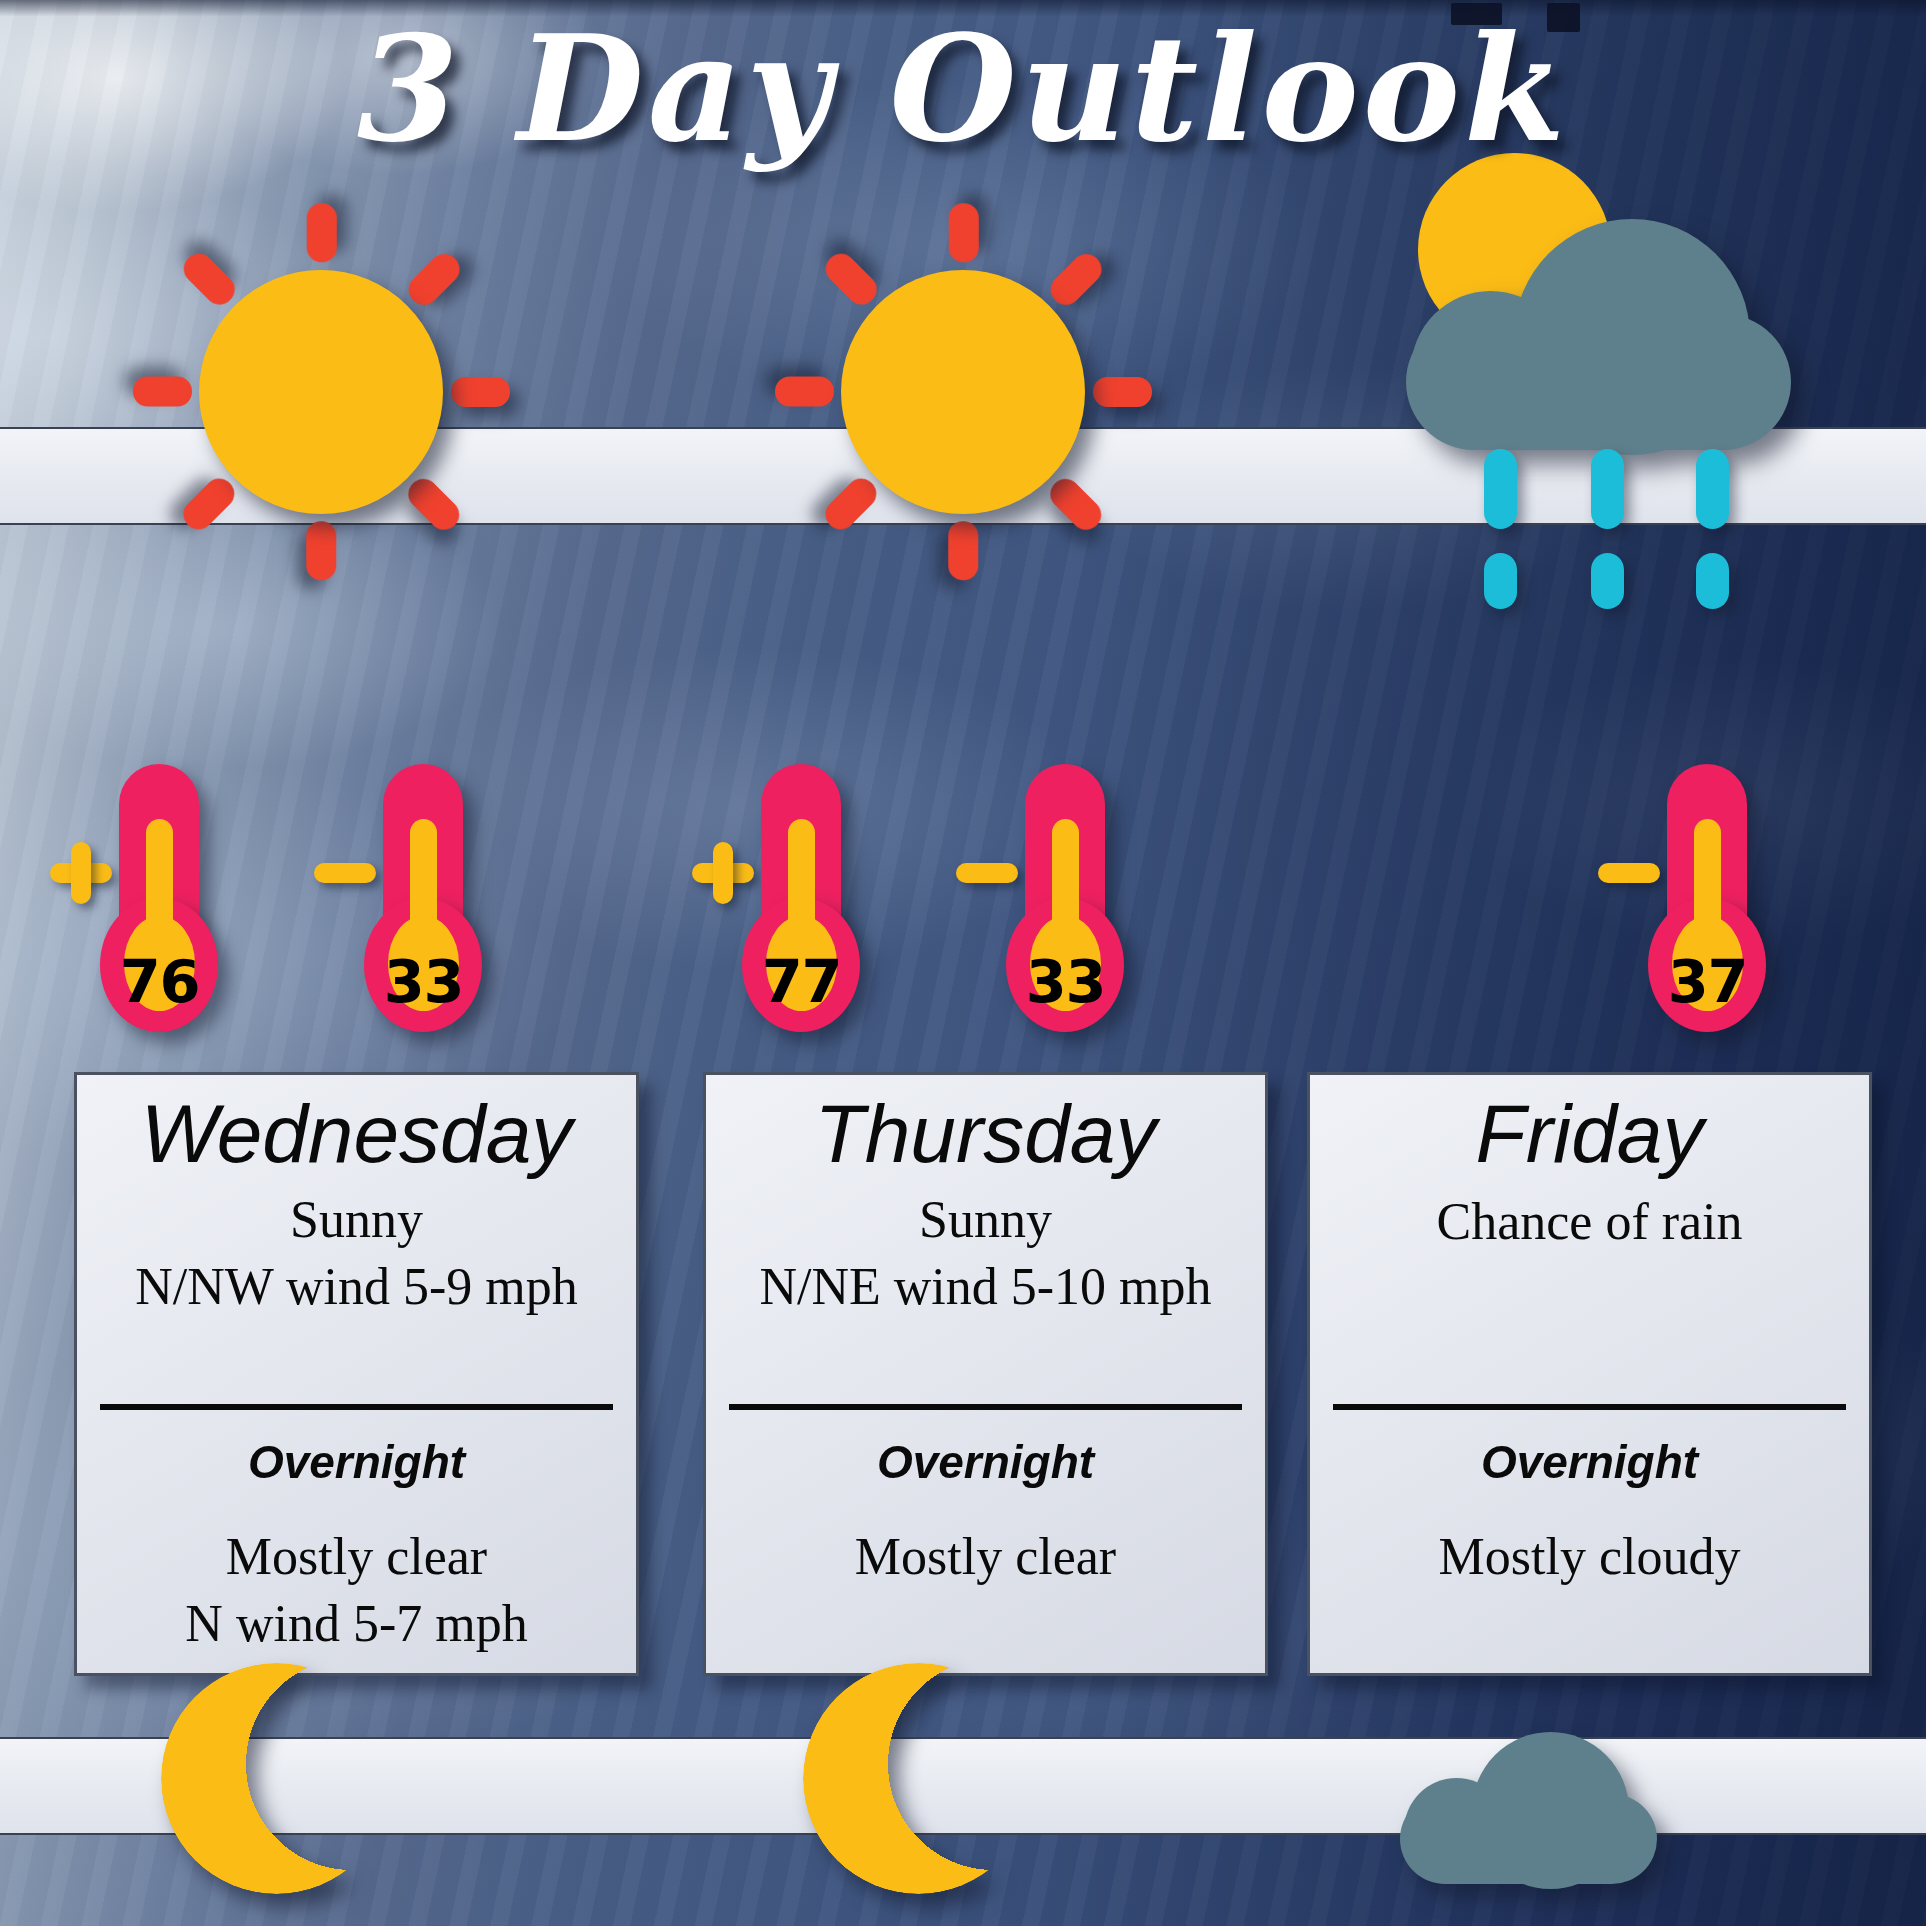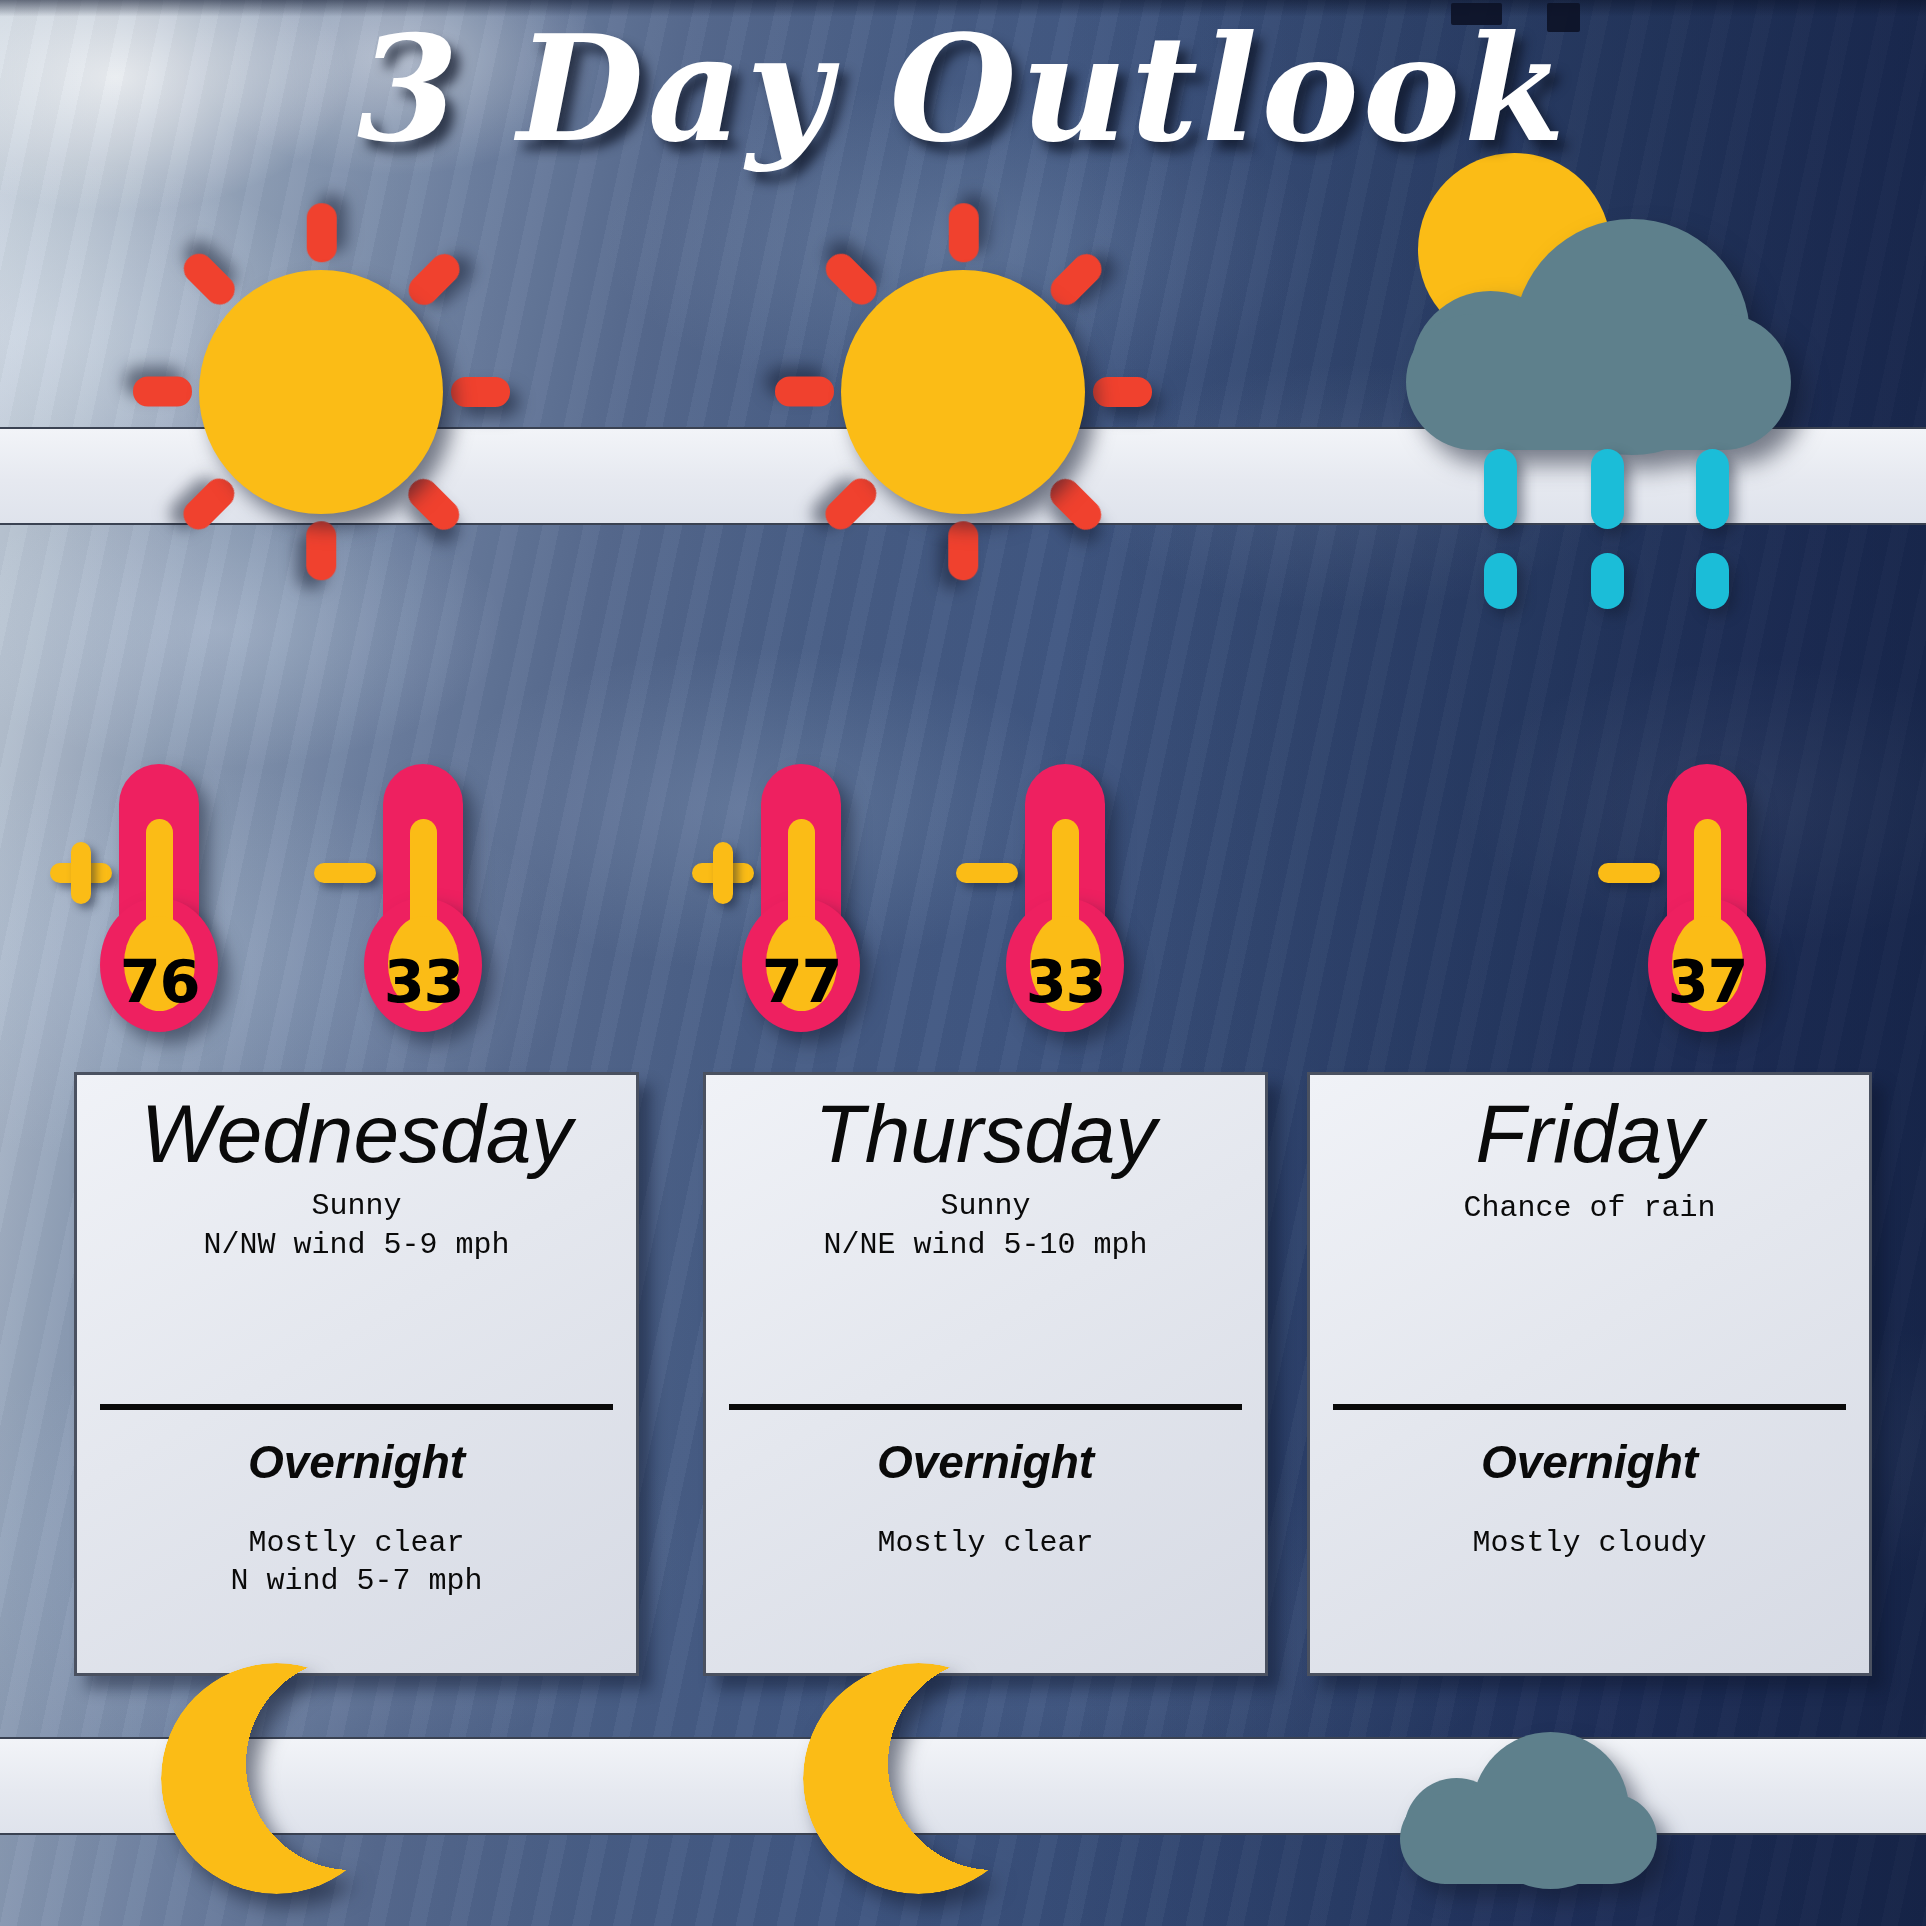--- a/index.html
+++ b/index.html
@@ -191,22 +191,22 @@
   .panel.c1{left:703px;}
   .panel.c2{left:1307px;}
 
   .day-name{
     font-family:"Liberation Sans", sans-serif;
     font-style:italic;font-weight:normal;
     font-size:82px;line-height:1.15;color:#0a0a0a;
     margin:0 0 5.1px 0;
   }
   .cond-line{
-    font-family:Liberation Mono, monospace;
-    font-size:30px;line-height:1.28;color:#0a0a0a;
+    font-family:Liberation Serif, serif;
+    font-size:52px;line-height:1.28;color:#0a0a0a;
     margin:0;
   }
   .cond-block{margin-top:6.4px;}
   .panel.c2 .cond-block{margin-top:8px;}
 
   .divider{
     height:5.8px;background:#0a0a0a;margin:0 -5.1px;
     position:absolute;left:28px;right:28px;top:329px;
   }
   .overnight-head{

